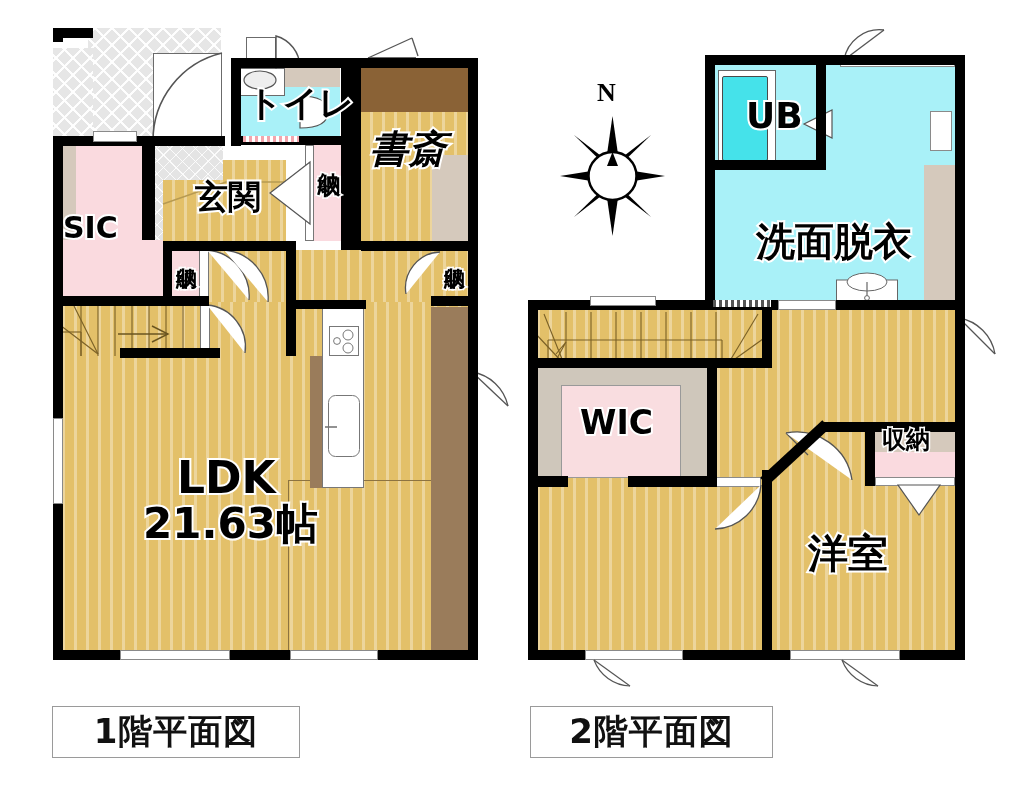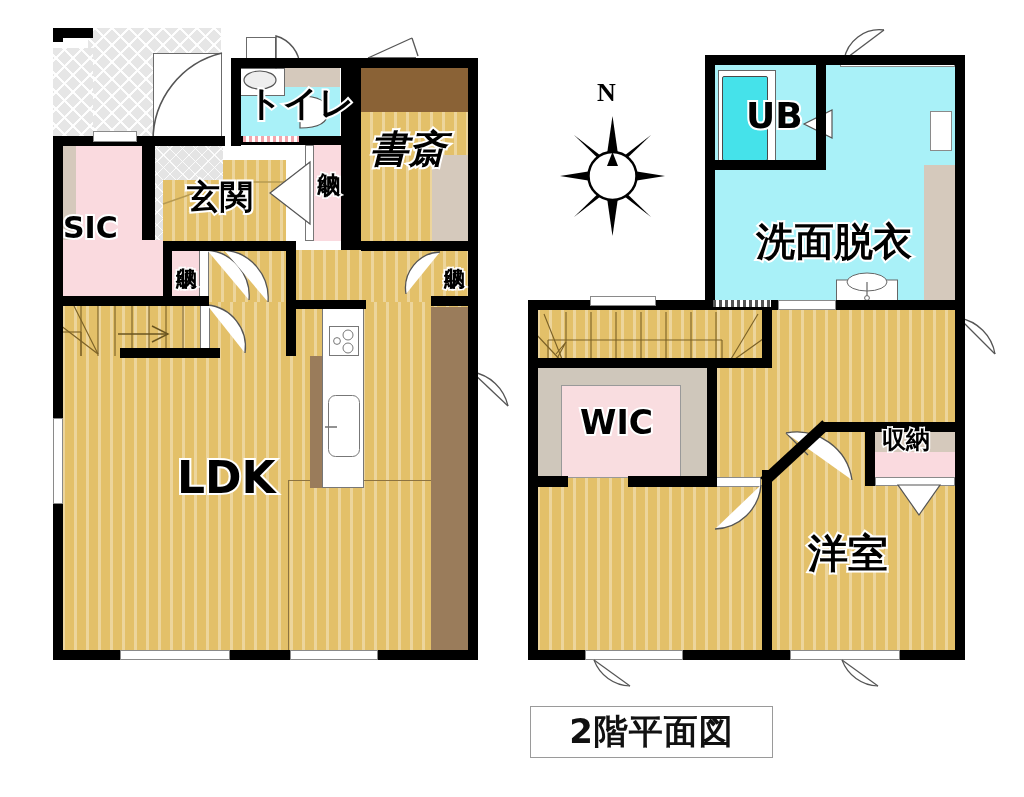--- a/index.html
+++ b/index.html
@@ -218,24 +218,25 @@
     <div class="abs wall" style="left:345px;top:145px;width:6px;height:96px;"></div>
 
     <div class="abs white outline2" style="left:53px;top:418px;width:10px;height:86px;"></div>
     <div class="abs white outline2" style="left:120px;top:650px;width:110px;height:10px;"></div>
     <div class="abs white outline2" style="left:290px;top:650px;width:88px;height:10px;"></div>
     <div class="abs white outline2" style="left:93px;top:131px;width:44px;height:11px;"></div>
 
     <div class="abs" style="left:243px;top:136px;width:56px;height:6px;background:repeating-linear-gradient(90deg,#f2a6ad 0 3px,#fff 3px 6px);"></div>
 
     <div class="lbl" style="left:63px;top:213px;font-size:30px;">SIC</div>
-    <div class="lbl" style="left:187px;top:180px;font-size:33px;">玄関</div>
+    <div class="lbl" style="left:195px;top:180px;font-size:33px;">玄関</div>
     <div class="lbl" style="left:247px;top:86px;font-size:35px;">トイレ</div>
     <div class="lbl" style="left:370px;top:130px;font-size:38px;font-style:italic;">書斎</div>
     <div class="lbl" style="left:177px;top:456px;font-size:44px;">LDK</div>
+    <div class="lbl" style="left:143px;top:503px;font-size:42px;">21.63帖</div>
 
     <div class="lbl thin vert" style="left:317px;top:155px;font-size:23px;">収納</div>
     <div class="lbl thin vert" style="left:175px;top:251px;font-size:21px;">収納</div>
     <div class="lbl thin vert" style="left:443px;top:251px;font-size:21px;">収納</div>
   </div>
 
   <div class="abs" style="left:552px;top:88px;width:120px;height:155px;">
     <div class="lbl nostroke" style="left:45px;top:-8px;font-size:26px;font-family:'Liberation Serif',serif;">N</div>
     <svg style="position:absolute;left:8px;top:28px;width:105px;height:120px;" viewBox="0 0 105 120">
       <g fill="#000">
@@ -369,17 +370,20 @@
       <path d="M2,2 L38,28" fill="none" stroke="#555" stroke-width="1.2"></path>
     </svg>
 
     <div class="lbl" style="left:236px;top:98px;font-size:36px;">UB</div>
     <div class="lbl" style="left:246px;top:222px;font-size:39px;">洗面脱衣</div>
     <div class="lbl" style="left:70px;top:406px;font-size:33px;">WIC</div>
     <div class="lbl" style="left:298px;top:533px;font-size:40px;">洋室</div>
     <div class="lbl thin" style="left:372px;top:428px;font-size:24px;">収納</div>
   </div>
 
+  <div class="caption" style="left:52px;top:706px;width:246px;height:50px;font-size:34px;">
+    <span>1階平面図</span>
+  </div>
   <div class="caption" style="left:530px;top:706px;width:241px;height:50px;font-size:34px;">
     <span>2階平面図</span>
   </div>
 
 </div>
 
 </body></html>

